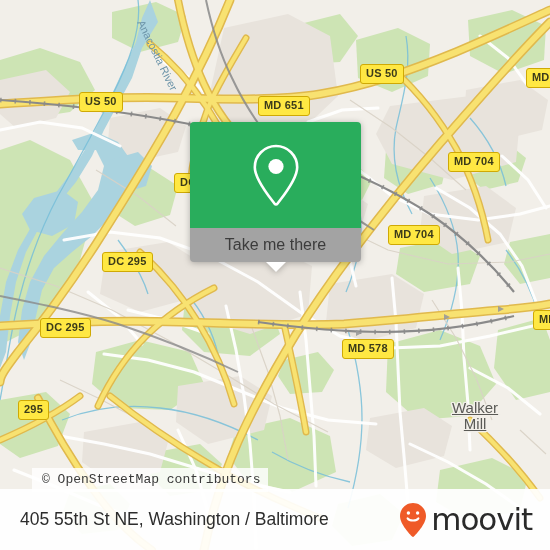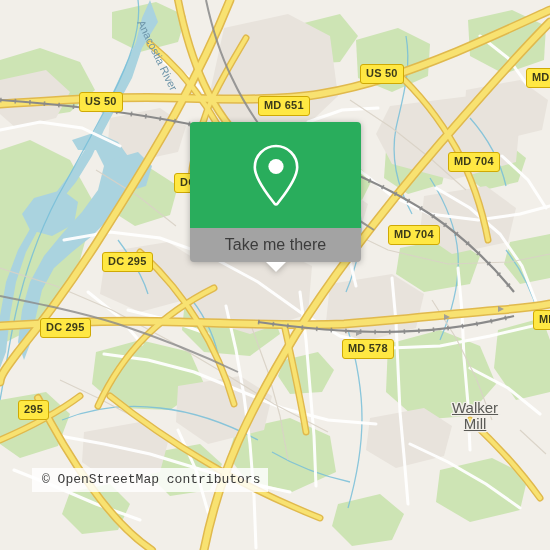--- a/index.html
+++ b/index.html
@@ -384,14 +384,28 @@
       </svg>
     </div>
     <div id="callout-body">
       <span id="callout-label">Take me there</span>
       <div id="callout-tail"></div>
     </div>
   </div>
 
   <div id="attribution">© OpenStreetMap contributors</div>
 
+  <div id="footer">
+    <div id="footer-address">405 55th St NE, Washington / Baltimore</div>
+    <div id="brand">
+      <svg width="30" height="36" viewBox="0 0 30 36">
+        <path d="M15,1 C7.8,1 2,6.8 2,14 C2,22.2 12.2,32.6 14.1,34.5
+                 C14.6,35 15.4,35 15.9,34.5 C17.8,32.6 28,22.2 28,14
+                 C28,6.8 22.2,1 15,1 Z" fill="#ef5a28"></path>
+        <circle cx="10.4" cy="11" r="1.7" fill="#ffffff"></circle>
+        <circle cx="19.6" cy="11" r="1.7" fill="#ffffff"></circle>
+        <path d="M9.6,16.4 C11.4,19.3 18.6,19.3 20.4,16.4" fill="none" stroke="#ffffff" stroke-width="2" stroke-linecap="round"></path>
+      </svg>
+      <span id="brand-word">moovit</span>
+    </div>
+  </div>
 
 </div>
 
 </body></html>

